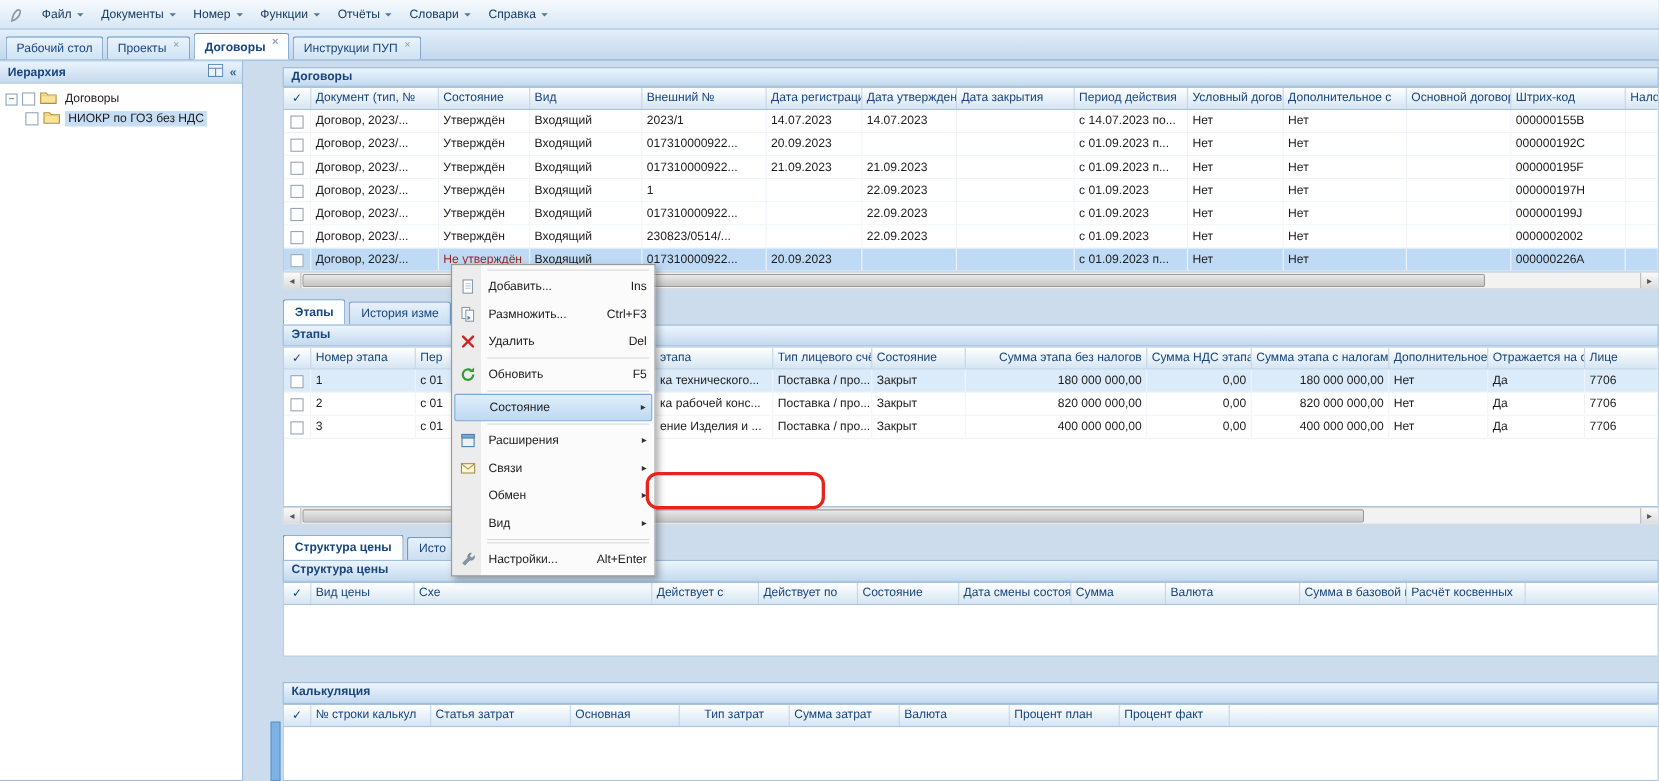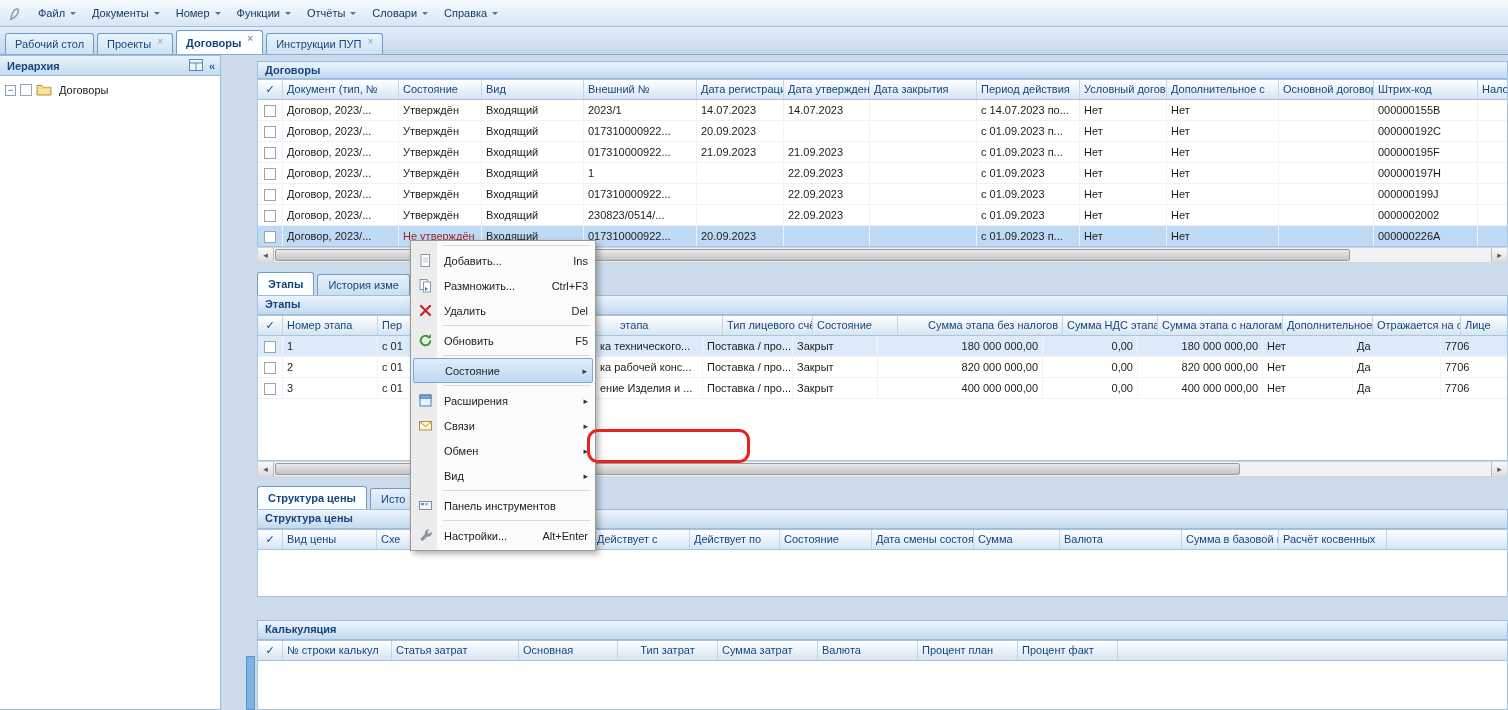--- a/index.html
+++ b/index.html
@@ -138,20 +138,28 @@
     </div>
     <div class="tree" id="tree">
         <div class="tree-row">
           <span class="expander">−</span>
           <span class="cb"></span>
           <span><svg width="16" height="13" viewBox="0 0 16 13">
               <path d="M1 2.5h5l1.6 1.8H15V12H1z" fill="#fbe29a" stroke="#b08f3a"></path>
               <path d="M1 5h14" stroke="#e7c96e"></path>
             </svg></span>
           <span class="tree-label">Договоры</span>
+        </div>
+        <div class="tree-row child">
+          <span class="cb"></span>
+          <span><svg width="16" height="13" viewBox="0 0 16 13">
+              <path d="M1 2.5h5l1.6 1.8H15V12H1z" fill="#fbe29a" stroke="#b08f3a"></path>
+              <path d="M1 5h14" stroke="#e7c96e"></path>
+            </svg></span>
+          <span class="tree-label sel">НИОКР по ГОЗ без НДС</span>
         </div>
       </div>
   </div>
 
   <div class="panel-title" style="left:257px;top:61px;width:1251px;height:18px"><span>Договоры</span></div>
   <div class="tbl" id="contracts-table" style="left:257px;top:79px;width:1251px;height:168px">
       <div class="thead">
         <div class="th" style="width: 25px; text-align: center;">✓</div>
         <div class="th" style="width: 116px;">Документ (тип, №</div>
         <div class="th" style="width: 83px;">Состояние</div>
@@ -303,21 +311,21 @@
   <div class="sec-tabs" id="stage-tabs" style="left:257px;top:271px;height:24px">
       <div class="sec-tab active">Этапы</div>
       <div class="sec-tab">История изме</div>
     </div>
   <div class="panel-title" style="left:257px;top:295px;width:1251px;height:20px"><span>Этапы</span></div>
   <div class="tbl" id="stages-table" style="left:257px;top:315px;width:1251px;height:146px">
       <div class="thead">
         <div class="th" style="width: 25px; text-align: center;">✓</div>
         <div class="th" style="width: 95px;">Номер этапа</div>
         <div class="th" style="width: 218px;">Пер</div>
-        <div class="th" style="width: 107px; margin-left: 20px;">этапа</div>
+        <div class="th" style="width: 107px;">этапа</div>
         <div class="th" style="width: 90px;">Тип лицевого счёт</div>
         <div class="th" style="width: 85px;">Состояние</div>
         <div class="th" style="width: 165px; text-align: right;">Сумма этапа без налогов</div>
         <div class="th" style="width: 95px; text-align: right;">Сумма НДС этапа</div>
         <div class="th" style="width: 125px; text-align: right;">Сумма этапа с налогами</div>
         <div class="th" style="width: 90px;">Дополнительное с</div>
         <div class="th" style="width: 88px;">Отражается на су</div>
         <div class="th" style="width: 70px;">Лице</div>
       </div>
       <div class="trow cur">
@@ -489,30 +497,20 @@
         <span class="cm-icon"></span>
         <span class="cm-label">Обмен</span>
         <span class="cm-arrow">▸</span>
       </div>
       <div class="cm-item">
         <span class="cm-icon"></span>
         <span class="cm-label">Вид</span>
         <span class="cm-arrow">▸</span>
       </div>
       <div class="cm-sep"></div>
-      <div class="cm-item">
-        <span class="cm-icon">
-          <svg width="15" height="15" viewBox="0 0 15 15">
-            <rect x="1.5" y="3.5" width="12" height="8" fill="#f4f8fc" stroke="#7f8f9f"></rect>
-            <rect x="3" y="5" width="3" height="2.2" fill="#5a8cc0"></rect>
-            <rect x="7" y="5" width="3" height="2.2" fill="#9ab8d8"></rect>
-          </svg>
-        </span>
-        <span class="cm-label">Панель инструментов</span>
-      </div>
       <div class="cm-sep"></div>
       <div class="cm-item">
         <span class="cm-icon">
           <svg width="15" height="15" viewBox="0 0 15 15">
             <path d="M10.5 1.8a3.2 3.2 0 0 0-3.1 4.3L2.6 10.9l1.9 1.9 4.7-4.7a3.2 3.2 0 0 0 4.1-3.9l-2 2-1.8-.5-.5-1.8z" fill="#8a97a5" stroke="#5f6c7a" stroke-width="0.5"></path>
           </svg>
         </span>
         <span class="cm-label">Настройки...</span>
         <span class="cm-sc">Alt+Enter</span>
       </div>

